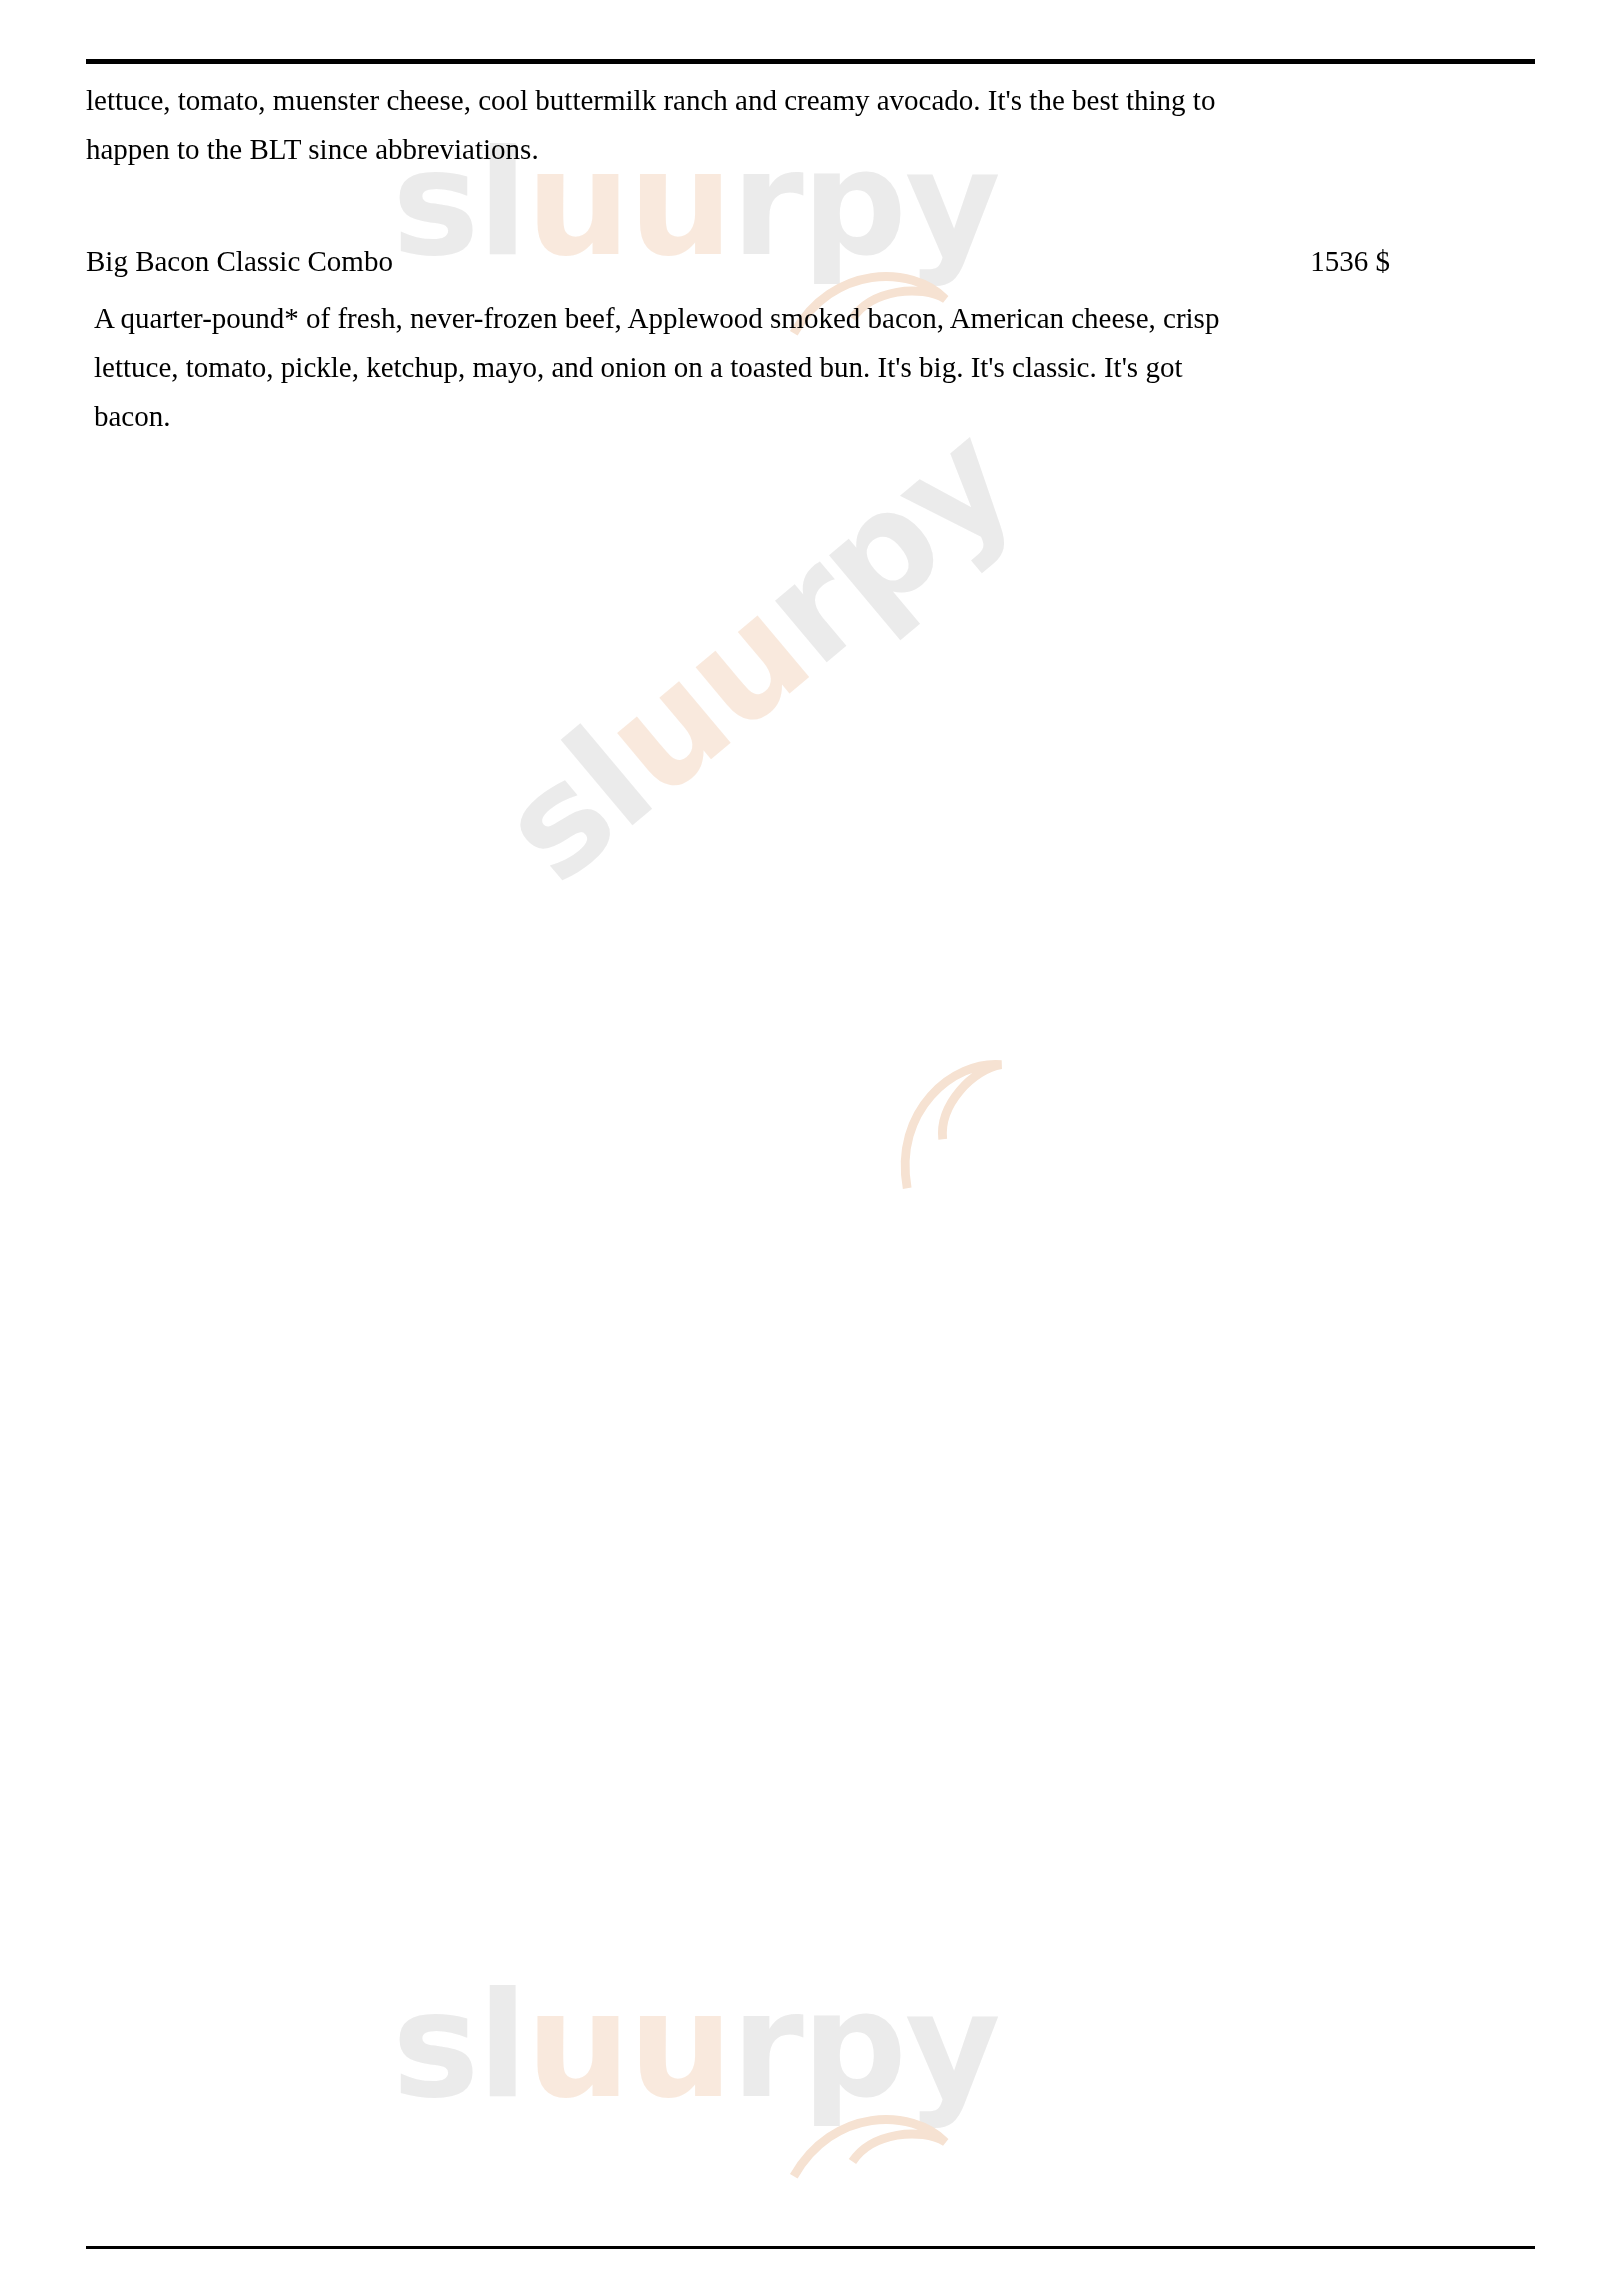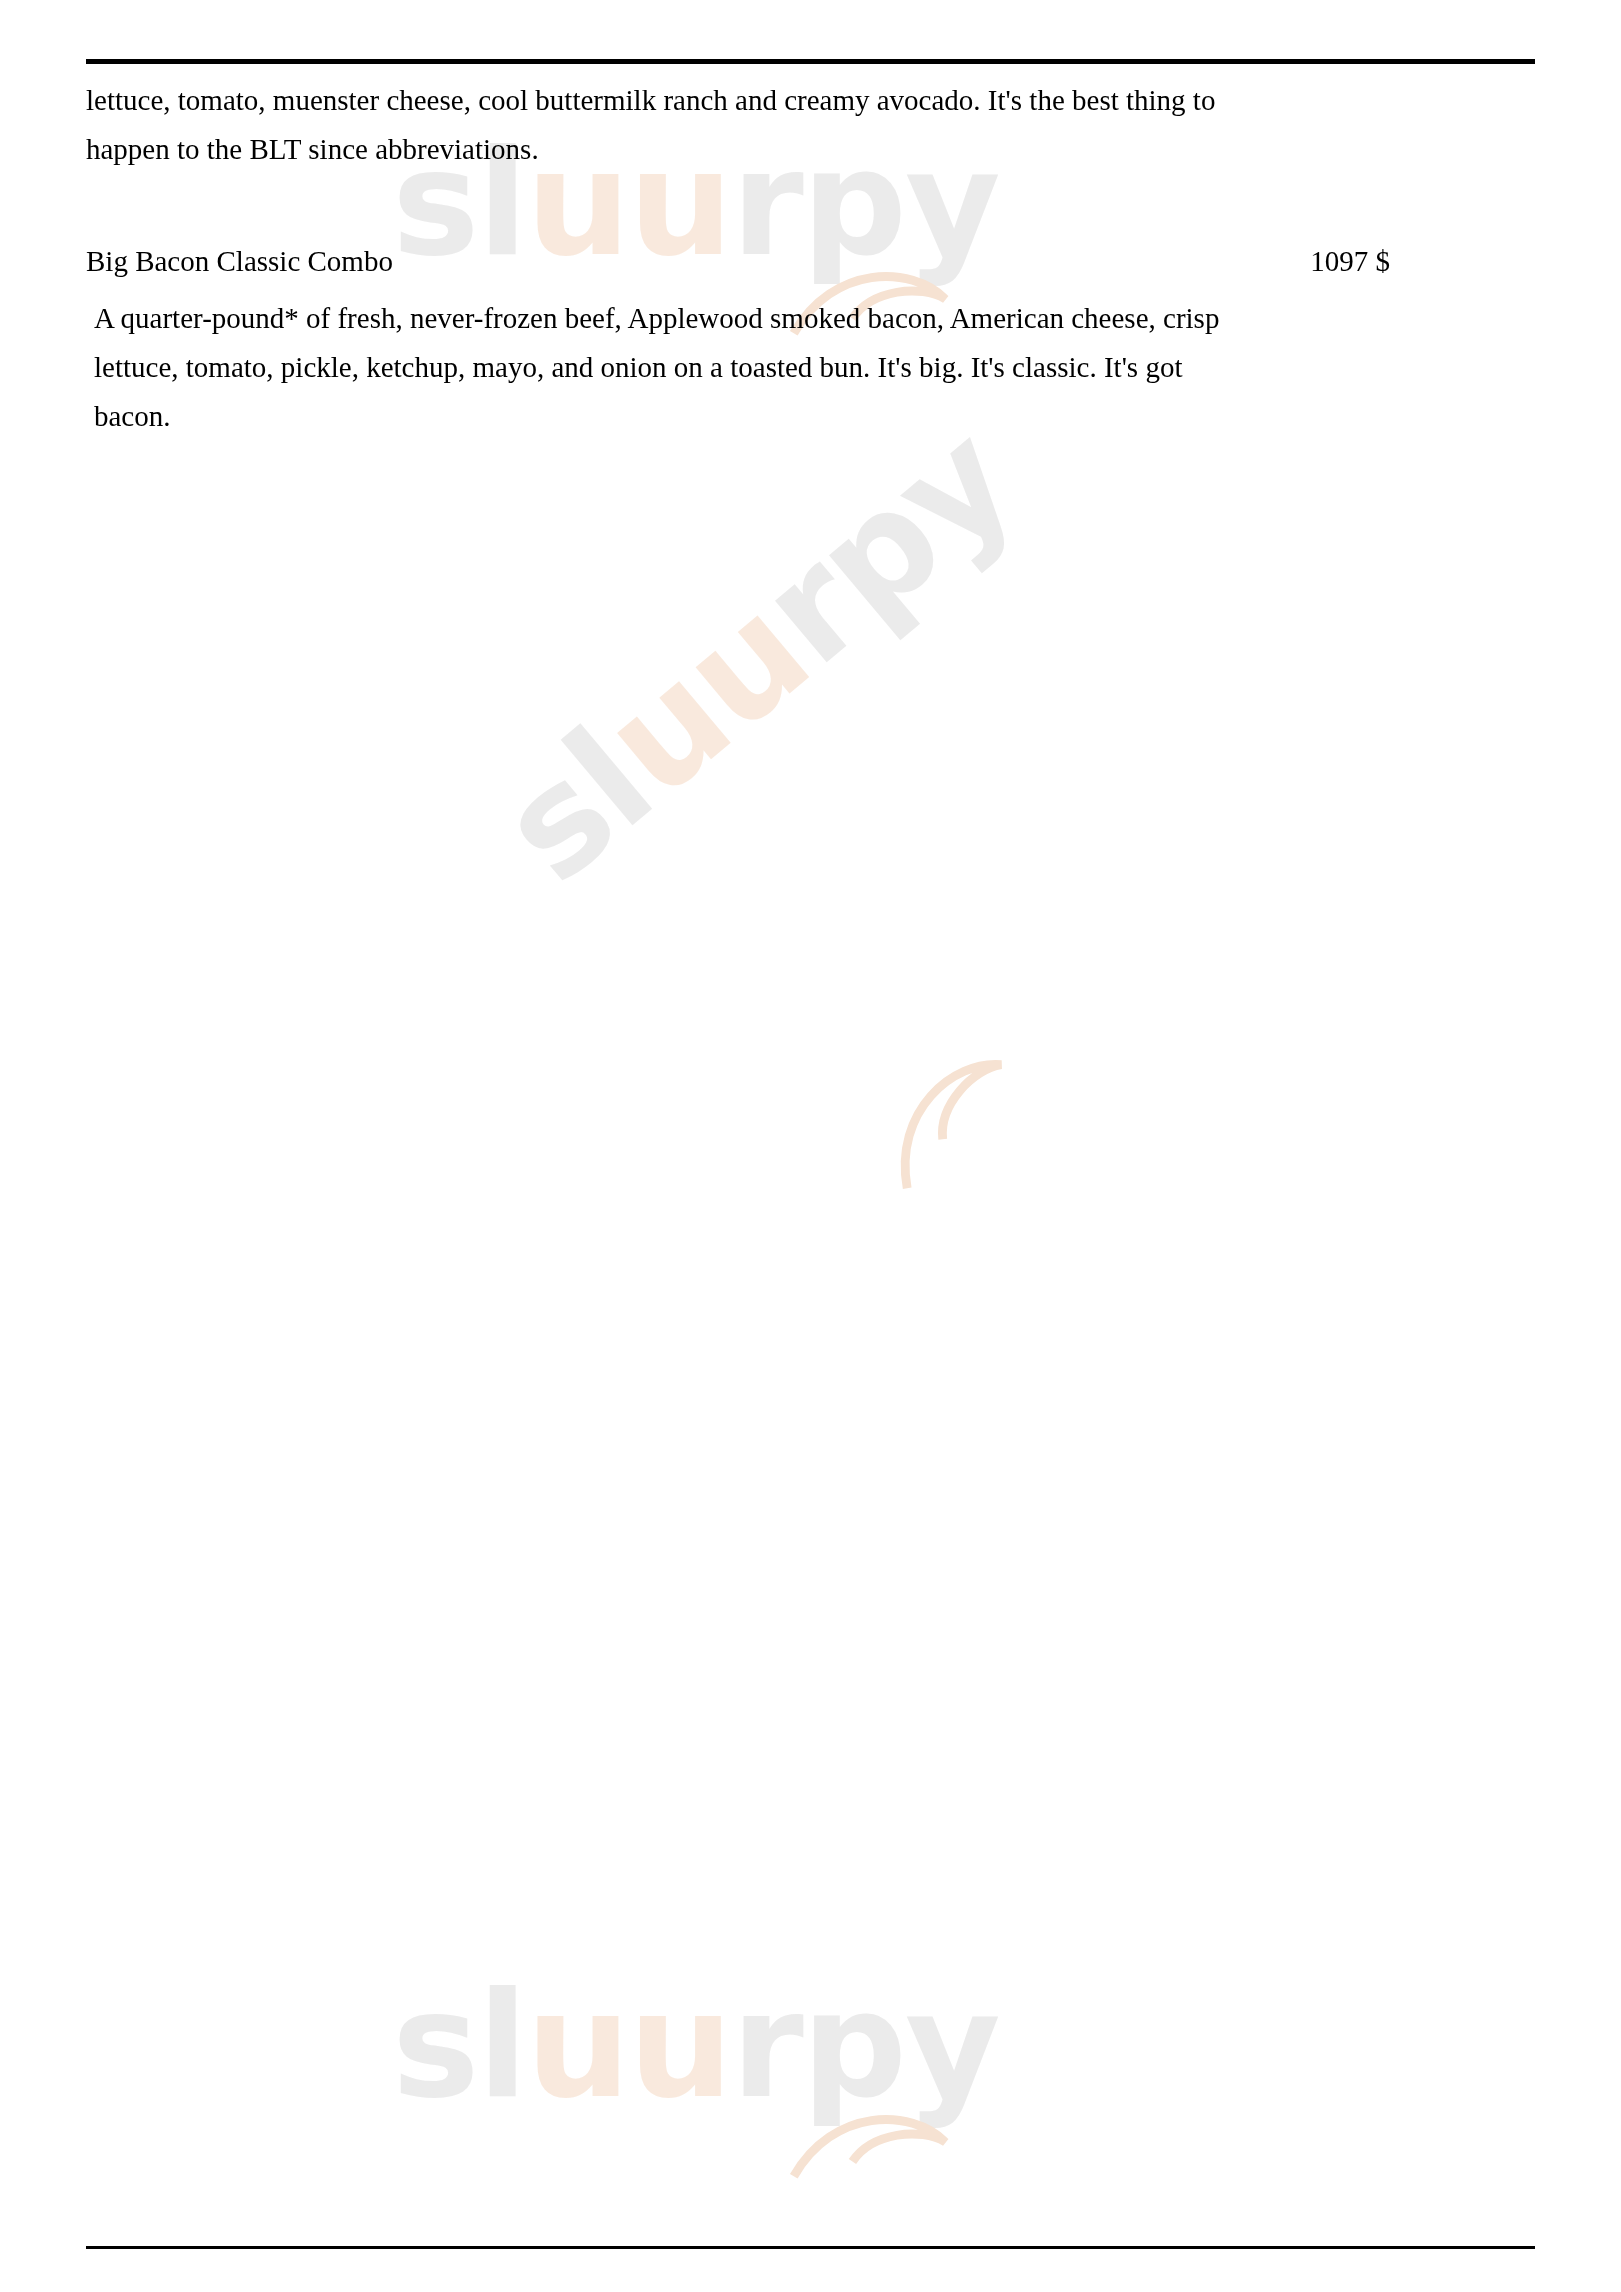--- a/index.html
+++ b/index.html
@@ -139,20 +139,20 @@
   <div class="rule-top"></div>
   <div class="rule-bottom"></div>
 
   <div class="content">
 
     <p class="para">lettuce, tomato, muenster cheese, cool buttermilk ranch and creamy avocado. It's the best thing to happen to the BLT since abbreviations.</p>
 
     <div class="item-block">
       <div class="item-head">
         <span class="item-name">Big Bacon Classic Combo</span>
-        <span class="item-price">1097 $</span>
+        <span class="item-price">1536 $</span>
       </div>
       <p class="item-desc">A quarter-pound* of fresh, never-frozen beef, Applewood smoked bacon, American cheese, crisp lettuce, tomato, pickle, ketchup, mayo, and onion on a toasted bun. It's big. It's classic. It's got bacon.</p>
     </div>
 
   </div>
 </div>
 
 
 </body></html>

